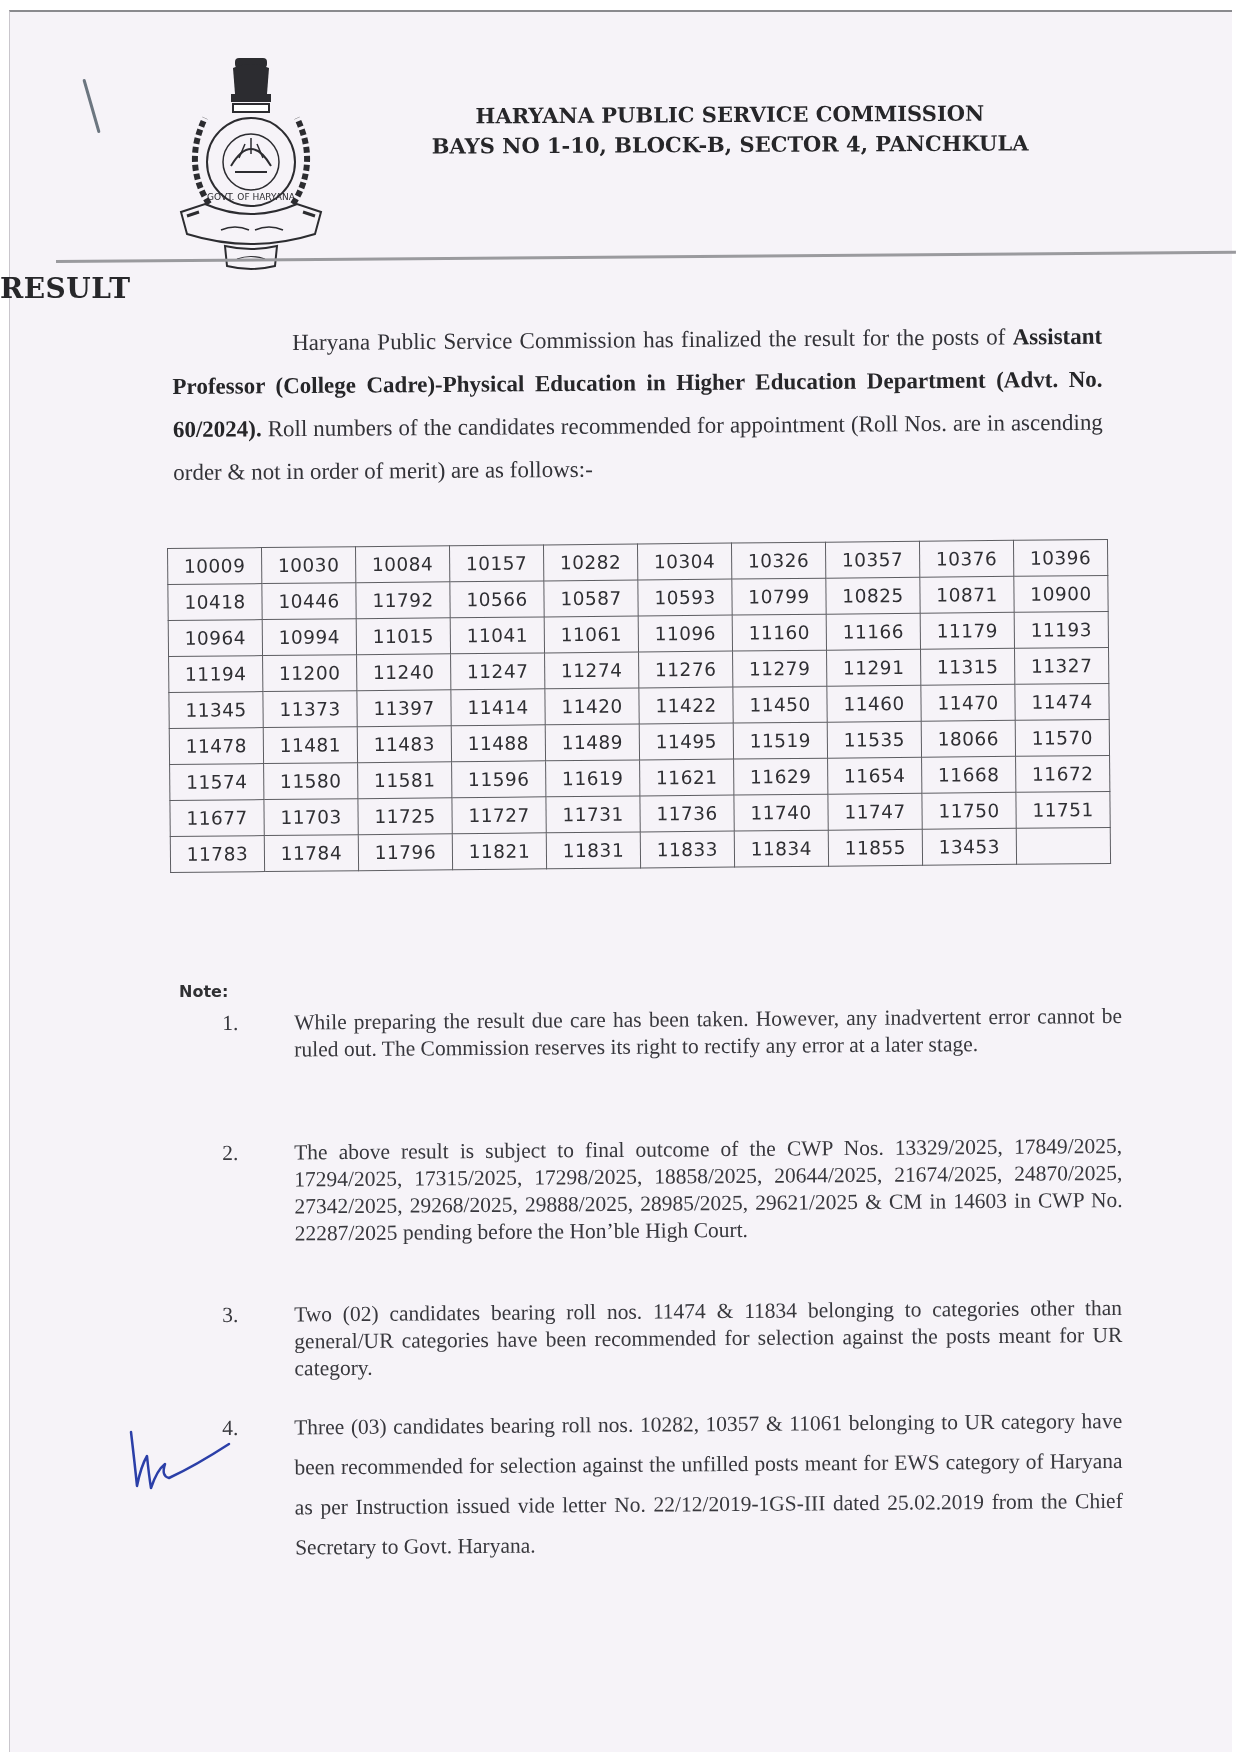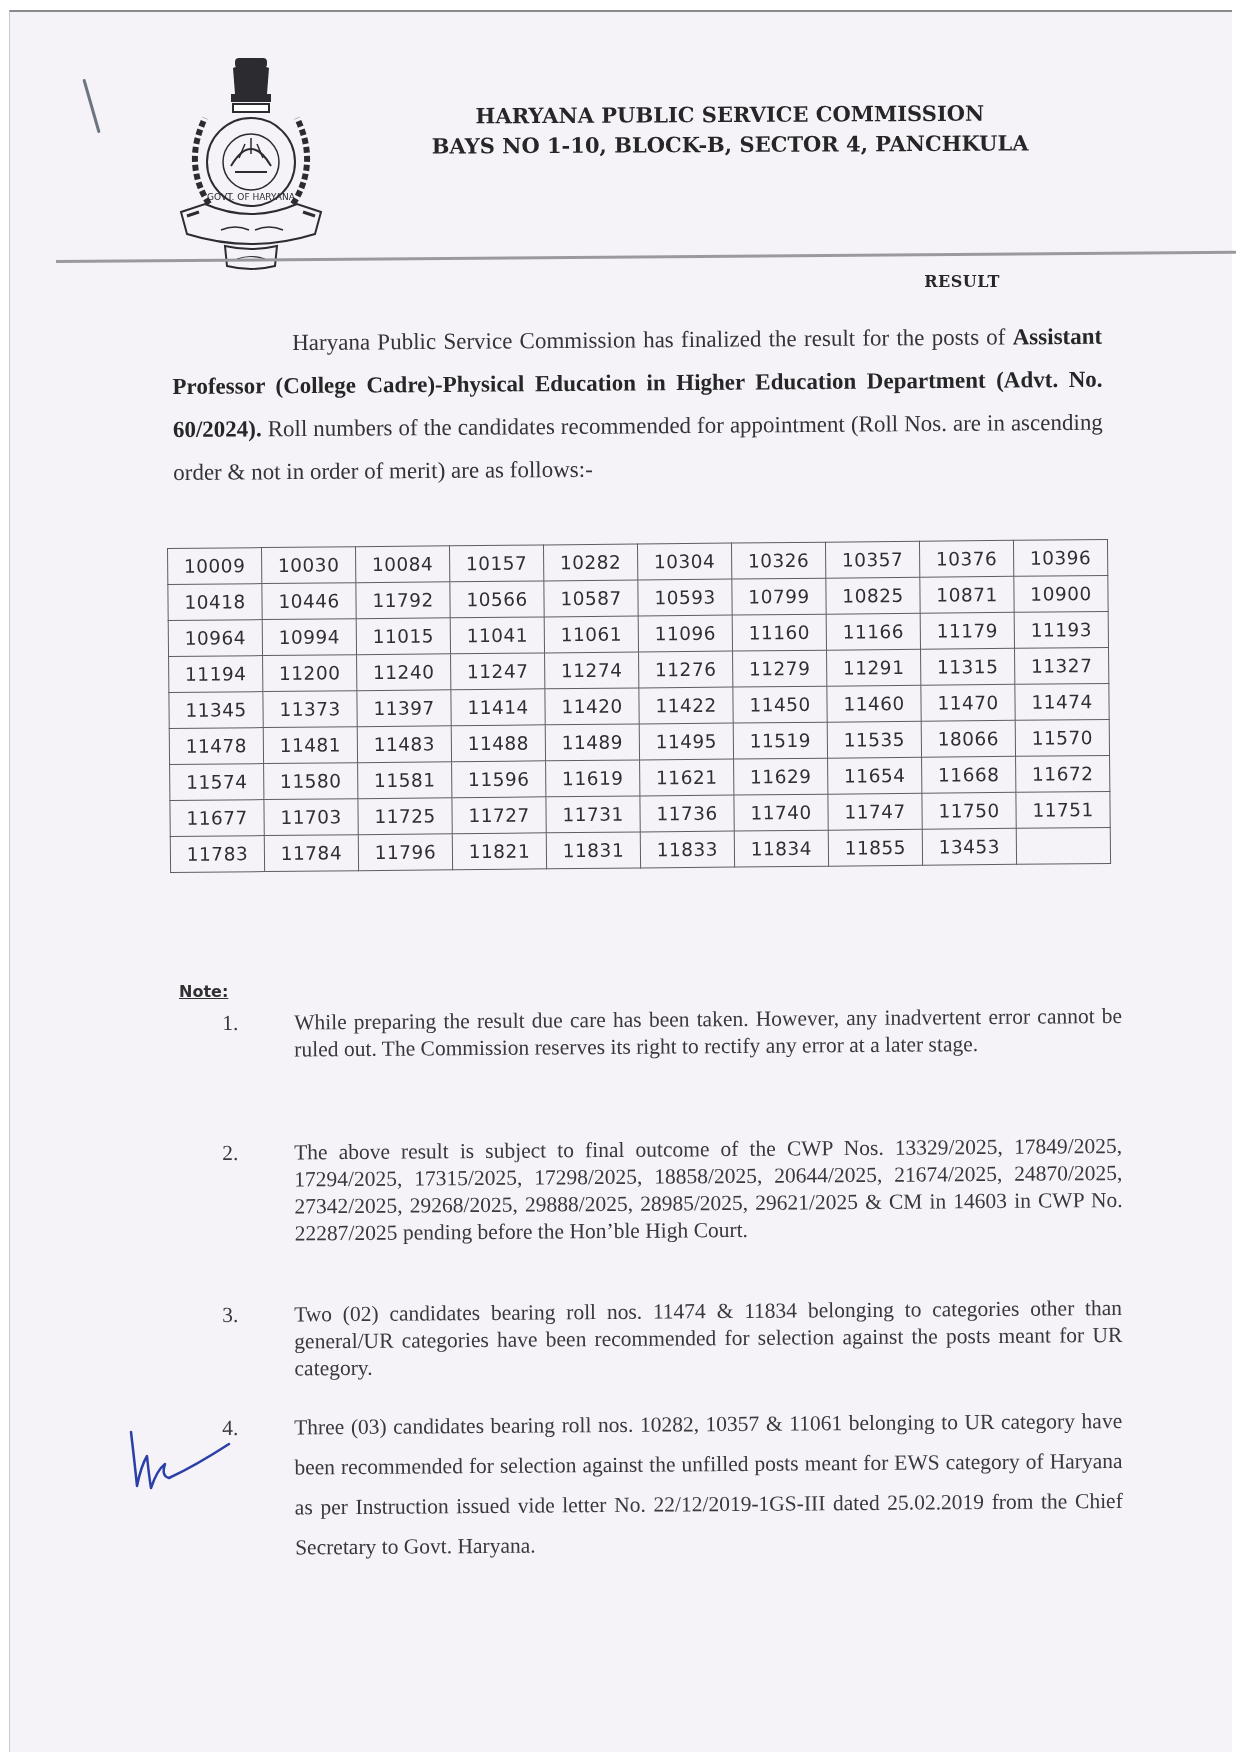--- a/index.html
+++ b/index.html
@@ -23,43 +23,43 @@
     .header-text {
       position: absolute; left: 380px; top: 88px; width: 680px;
       text-align: center; font-family: "DejaVu Serif", serif; font-weight: bold;
       font-size: 21px; line-height: 30px; color: #262629; transform: rotate(-0.3deg);
     }
     .rule {
       position: absolute; left: 46px; top: 248px; width: 1180px; height: 3px;
       background: #9a9a9e; transform: rotate(-0.45deg); transform-origin: left center;
     }
     .result-title {
-      position: absolute; left: 0; width: 1000px; top: 272px; text-align: right;
-      font-family: "DejaVu Serif", serif; font-weight: bold; font-size: 16px;
+      position: absolute; left: 0; width: 1000px; top: 272px; text-align: left;
+      font-family: "DejaVu Serif", serif; font-weight: bold; font-size: 28px;
       letter-spacing: 0.5px; color: #27272a;
     }
     .intro {
       position: absolute; left: 172px; top: 322px; width: 930px;
       font-size: 23px; line-height: 43px; text-align: justify; color: #333338;
       transform: rotate(-0.45deg); transform-origin: left top;
     }
     .intro .lead { display: inline-block; width: 120px; }
     .intro b { color: #262629; }
     .roll-table {
       position: absolute; left: 167px; top: 548px;
       border-collapse: collapse; transform: rotate(-0.55deg); transform-origin: left top;
       font-family: "DejaVu Sans", sans-serif; font-size: 18.5px; color: #2f2f33;
     }
     .roll-table td {
       border: 1.5px solid #5d5d62; width: 93px; height: 35px; padding: 0;
       text-align: center; vertical-align: middle; letter-spacing: 0.5px;
     }
     .note-label {
       position: absolute; left: 179px; top: 982px;
-      font-family: "DejaVu Sans", sans-serif; font-weight: bold; font-size: 16px; color: #303033; text-decoration: underline;
+      font-family: "DejaVu Sans", sans-serif; font-weight: bold; font-size: 16px; color: #303033;
     }
     .note {
       position: absolute; left: 222px; width: 900px;
       font-size: 21.5px; line-height: 27px; color: #38383d;
       transform: rotate(-0.45deg); transform-origin: left top;
     }
     .note .num { position: absolute; left: 0; top: 0; }
     .note .txt { margin-left: 72px; text-align: justify; }
     .note.wide { line-height: 40px; }
     .signature { position: absolute; left: 125px; top: 1426px; width: 110px; height: 70px; }

